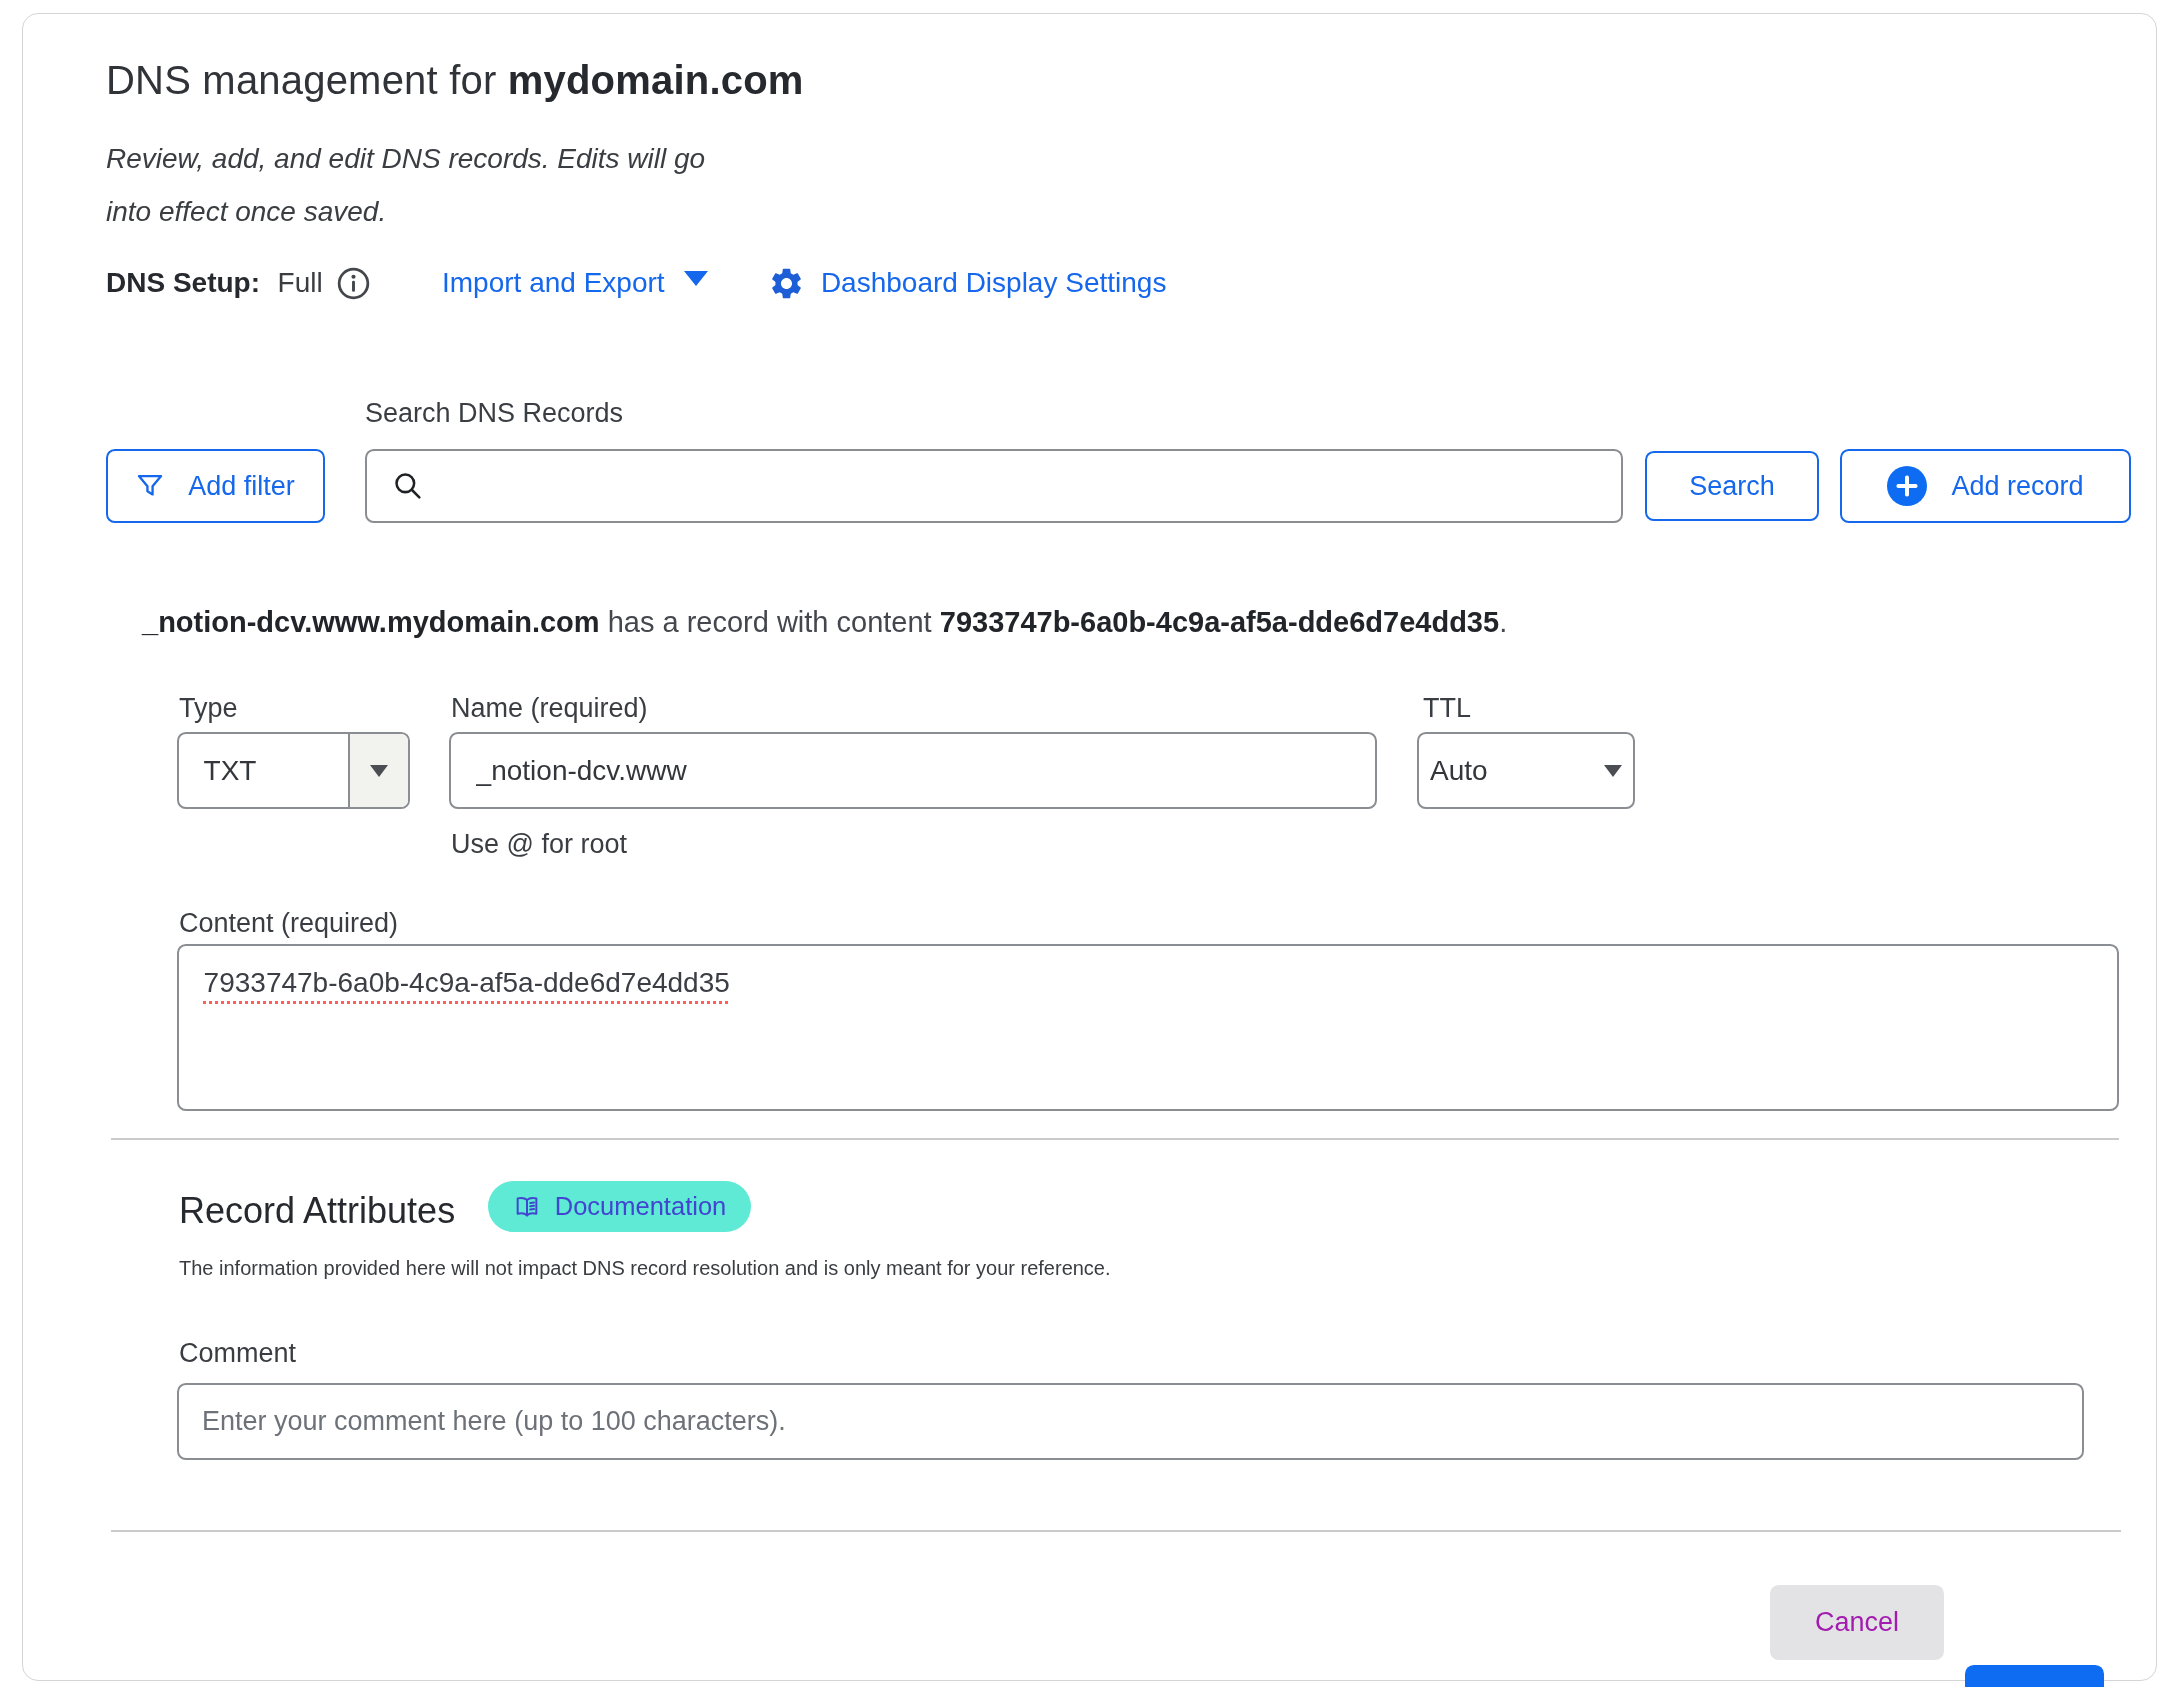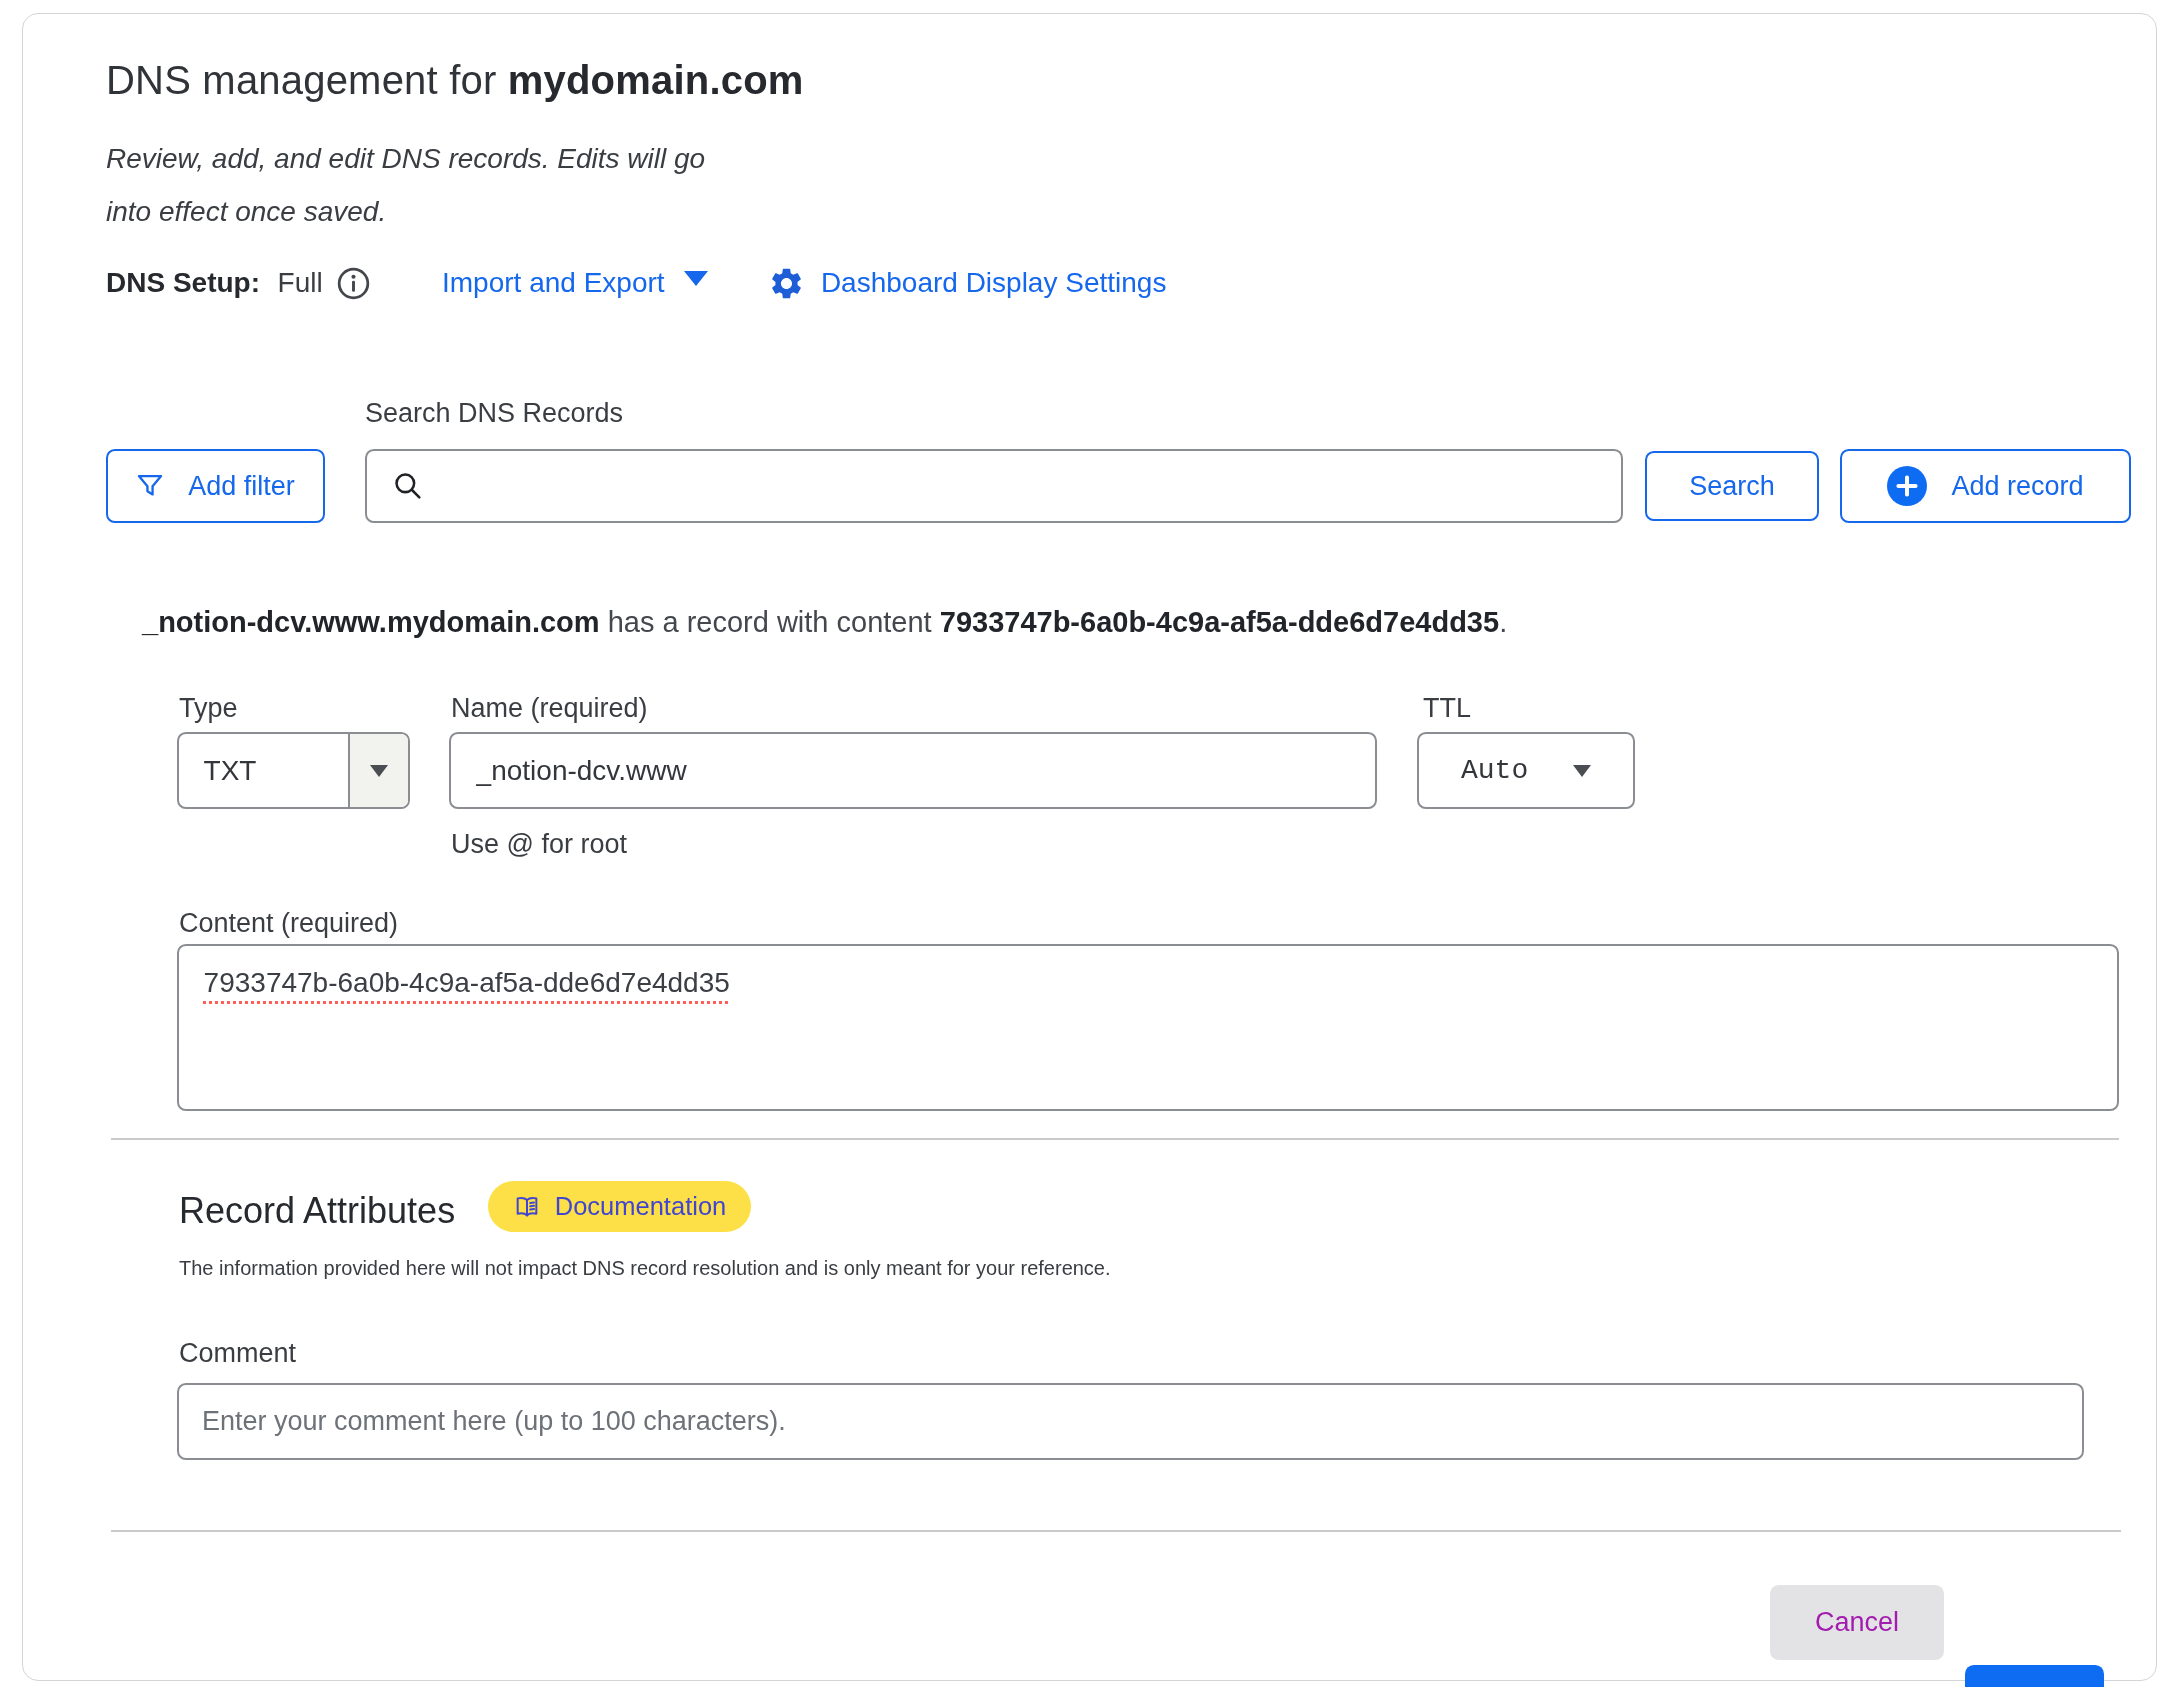--- a/index.html
+++ b/index.html
@@ -57,37 +57,37 @@
   .name-label { left:428px; top:679px; }
   .ttl-label  { left:1400px; top:679px; }
 
   .control { border:2.2px solid #8a8d91; border-radius:8.8px; background:#fff; display:flex; align-items:center; font-size:28px; color:#33363b; }
   .type-select { left:154px; top:718px; width:233px; height:77px; padding:0; overflow:hidden; cursor:pointer; }
   .type-value { flex:1; padding-left:24.6px; }
   .type-caret-zone { width:60px; align-self:stretch; background:#f2f2ef; border-left:2.2px solid #8a8d91; display:flex; align-items:center; justify-content:center; }
   .caret-dark { width:0; height:0; border-left:9.7px solid transparent; border-right:9.7px solid transparent; border-top:12.3px solid #4a4d52; }
   .name-input { left:426px; top:718px; width:928px; height:77px; }
   .name-input input { border:none; outline:none; width:100%; height:100%; font-size:28px; padding:0 24.6px; background:transparent; font-family:inherit; color:#33363b; border-radius:8.8px; }
-  .ttl-select { left:1394px; top:718px; width:218px; height:77px; padding:0 42px; justify-content:space-between; cursor:pointer;font-family:Liberation Mono, monospace; }
+  .ttl-select { left:1394px; top:718px; width:218px; height:77px; padding:0 11px; justify-content:space-between; cursor:pointer; }
   .helper { left:428px; top:815px; font-size:27px; color:#3a3d42; }
 
   .content-label { left:156px; top:894px; }
   .content-area { left:154px; top:930px; width:1942px; height:167px; border:2.2px solid #8a8d91; border-radius:8.8px; background:#fff;
     padding:21px 24.6px; font-size:28px; color:#3b3e44; cursor:text; }
   .spell { text-decoration:underline; text-decoration-style:dotted; text-decoration-color:#ff5f57; text-decoration-thickness:3.1px; text-underline-offset:8.8px; }
 
   .divider { height:1.8px; background:#cacaca; }
   .divider-1 { left:88px; top:1124px; width:2008px; }
   .divider-2 { left:88px; top:1516px; width:2010px; }
 
   
   .attrs-row { left:156px; top:1167px; display:flex; align-items:flex-end; gap:33px; }
   .attrs-heading { font-size:36px; font-weight:400; color:#26292e; }
   .doc-badge { display:inline-flex; align-items:center; gap:14px; height:51px; padding:0 24.6px; border-radius:26px;
-    background:#fde047; color:#4145d0; font-size:25.5px; cursor:pointer; }
+    background:#5eead4; color:#4145d0; font-size:25.5px; cursor:pointer; }
   .attrs-desc { left:156px; top:1243px; font-size:20px; color:#3a3d42; }
 
   .comment-label { left:156px; top:1324px; }
   .comment-input { left:154px; top:1369px; width:1907px; height:77px; border:2.2px solid #8a8d91; border-radius:8.8px; display:flex; }
   .comment-input input { border:none; outline:none; width:100%; height:100%; font-size:27px; padding:0 23px; background:transparent; font-family:inherit; color:#33363b; border-radius:8.8px; }
   .comment-input input::placeholder { color:#6d7178; opacity:1; }
 
   
   .btn { display:flex; align-items:center; justify-content:center; border:none; border-radius:8.8px; font-size:27px; cursor:pointer; font-family:inherit; }
   .cancel-btn { left:1747px; top:1571px; width:174px; height:75px; background:#e3e3e5; color:#a21caf;justify-content:center; }

